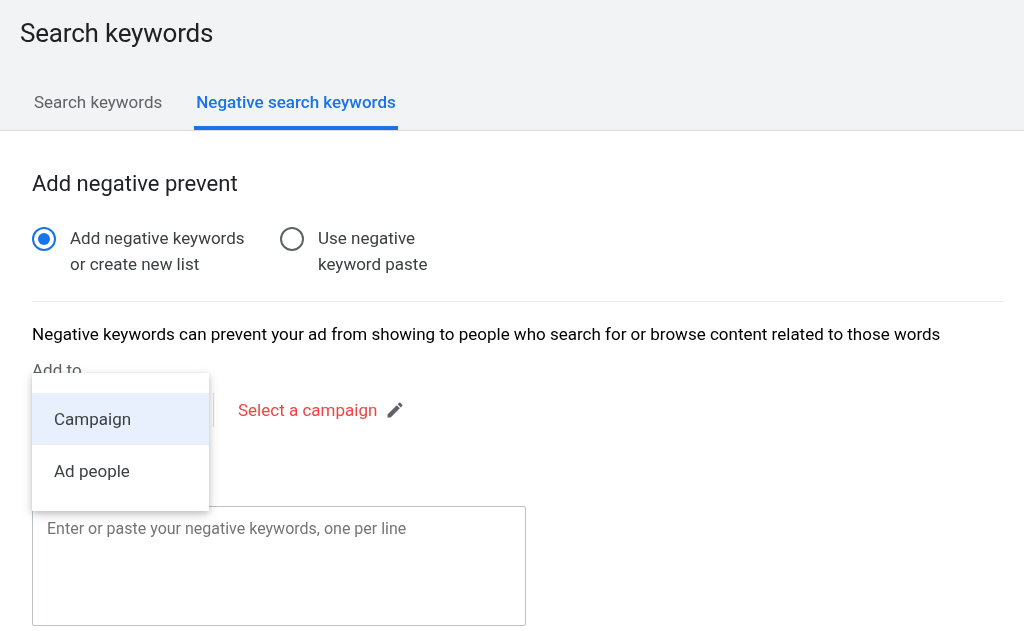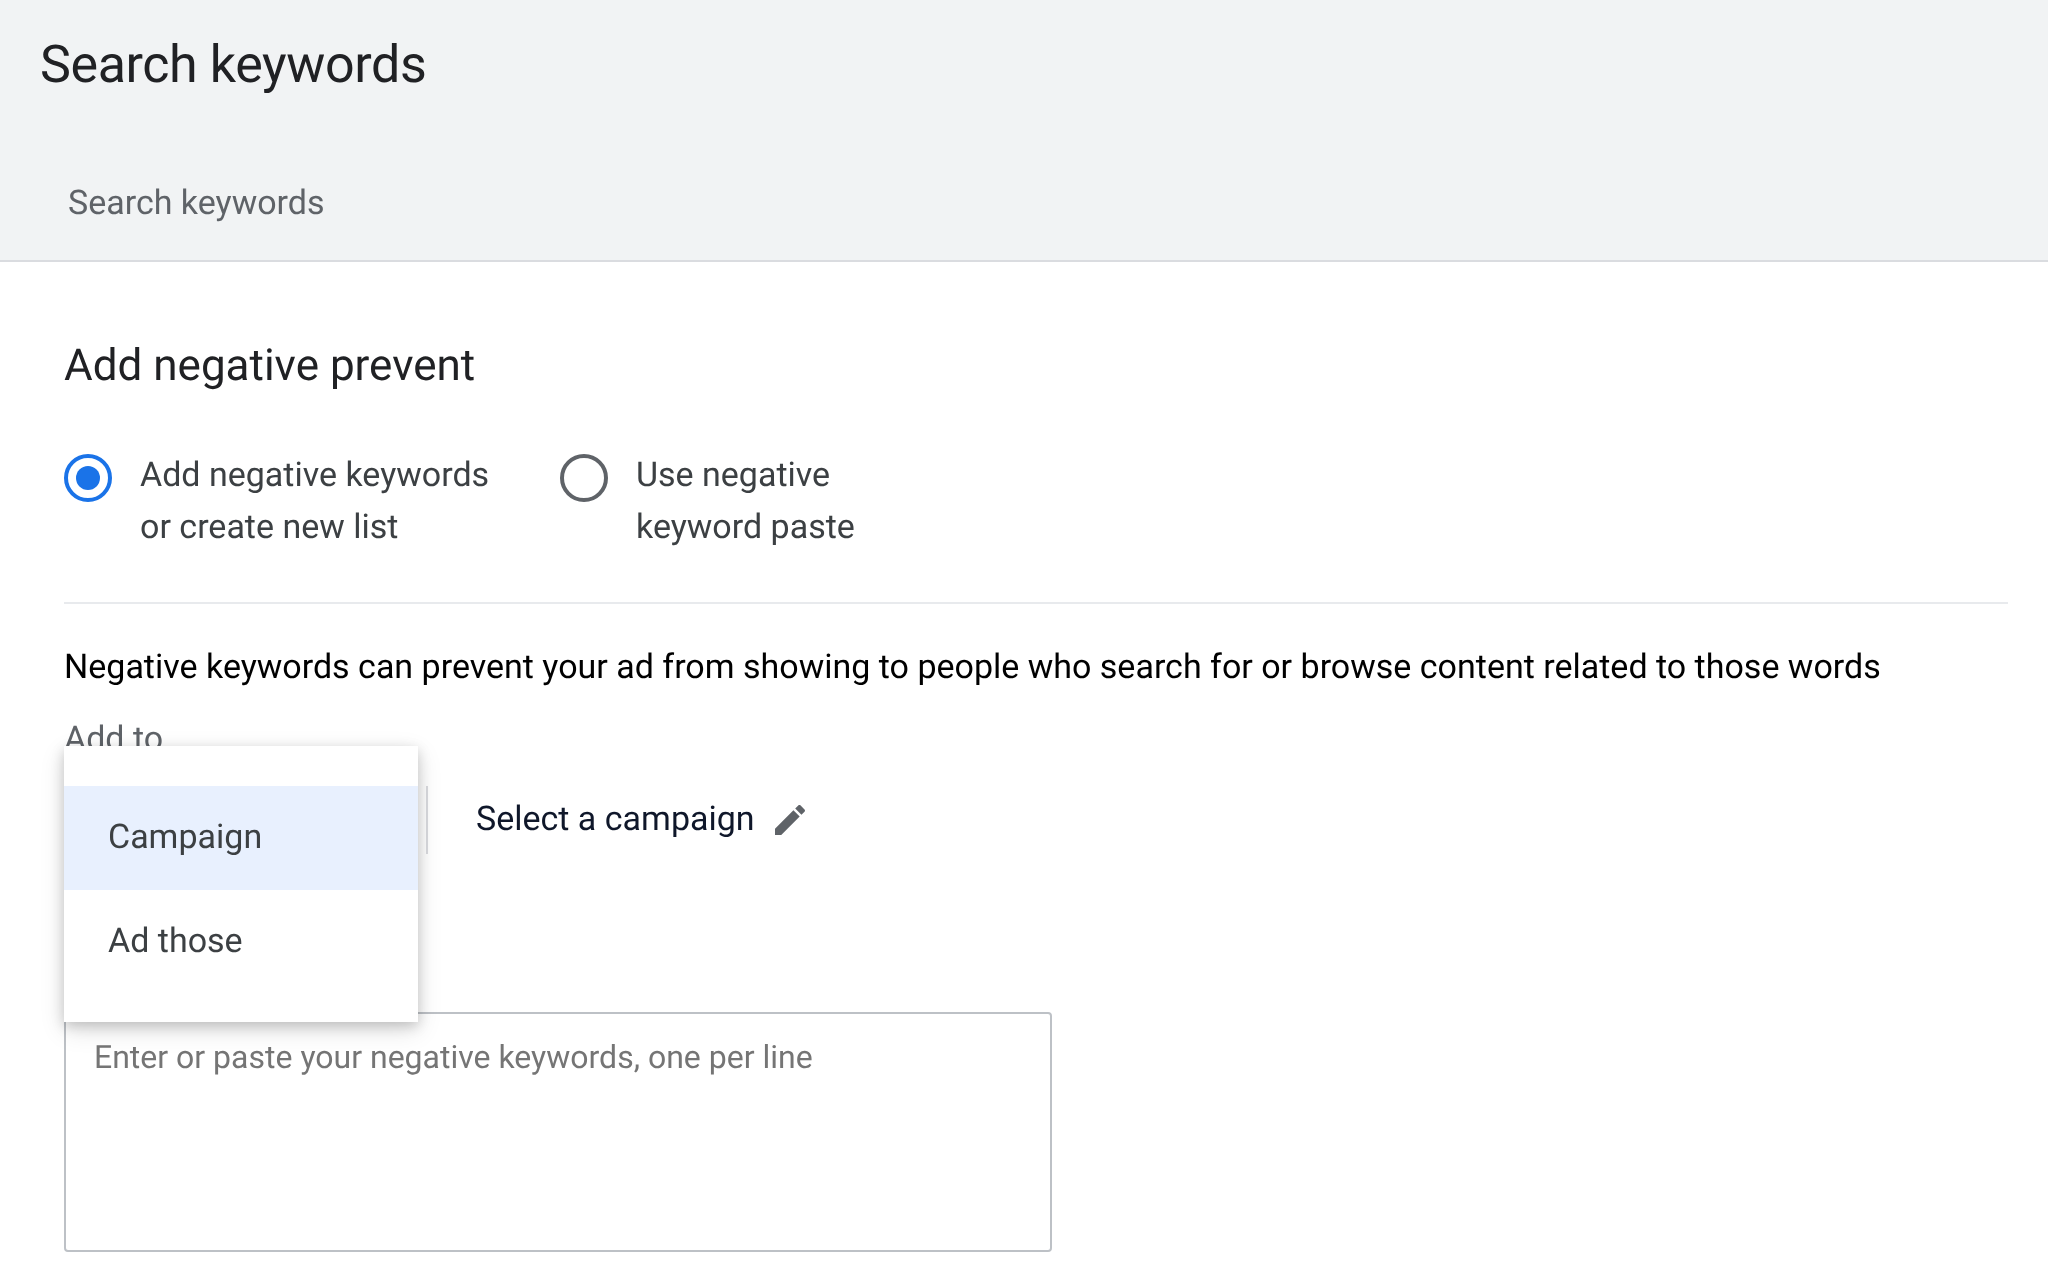--- a/index.html
+++ b/index.html
@@ -116,21 +116,21 @@
       width: 150px;
       height: 40px;
     }
     .divider-v {
       width: 1px;
       height: 34px;
       background: #dadce0;
       margin-left: 7px;
     }
     .select-link {
-      color: #0f172a;
+      color: #ef4444;
       font-size: 17px;
       cursor: pointer;
       display: flex;
       align-items: center;
       gap: 8px;
     }
     .pencil-icon {
       width: 20px;
       height: 20px;
       fill: #5f6368;
@@ -174,20 +174,21 @@
   </style>
 </head>
 <body>
 
 <div class="header">
   <h1 class="page-title">Search keywords</h1>
 </div>
 
 <div class="tabs">
   <div class="tab">Search keywords</div>
+  <div class="tab active">Negative search keywords</div>
 </div>
 
 <div class="content-card">
   <h2 class="section-title">Add negative prevent</h2>
 
   <div class="radio-row">
     <label class="radio-option">
       <span class="radio-circle selected"></span>
       <span class="radio-label">Add negative keywords or create new list</span>
     </label>
@@ -212,14 +213,14 @@
     </div>
   </div>
 
   <div class="neg-kw-label">Negative keywords</div>
 
   <textarea class="textarea" placeholder="Enter or paste your negative keywords, one per line" style=""></textarea>
 </div>
 
 <div class="dropdown-menu">
   <div class="dropdown-item selected">Campaign</div>
-  <div class="dropdown-item">Ad those</div>
+  <div class="dropdown-item">Ad people</div>
 </div>
 
 </body></html>

